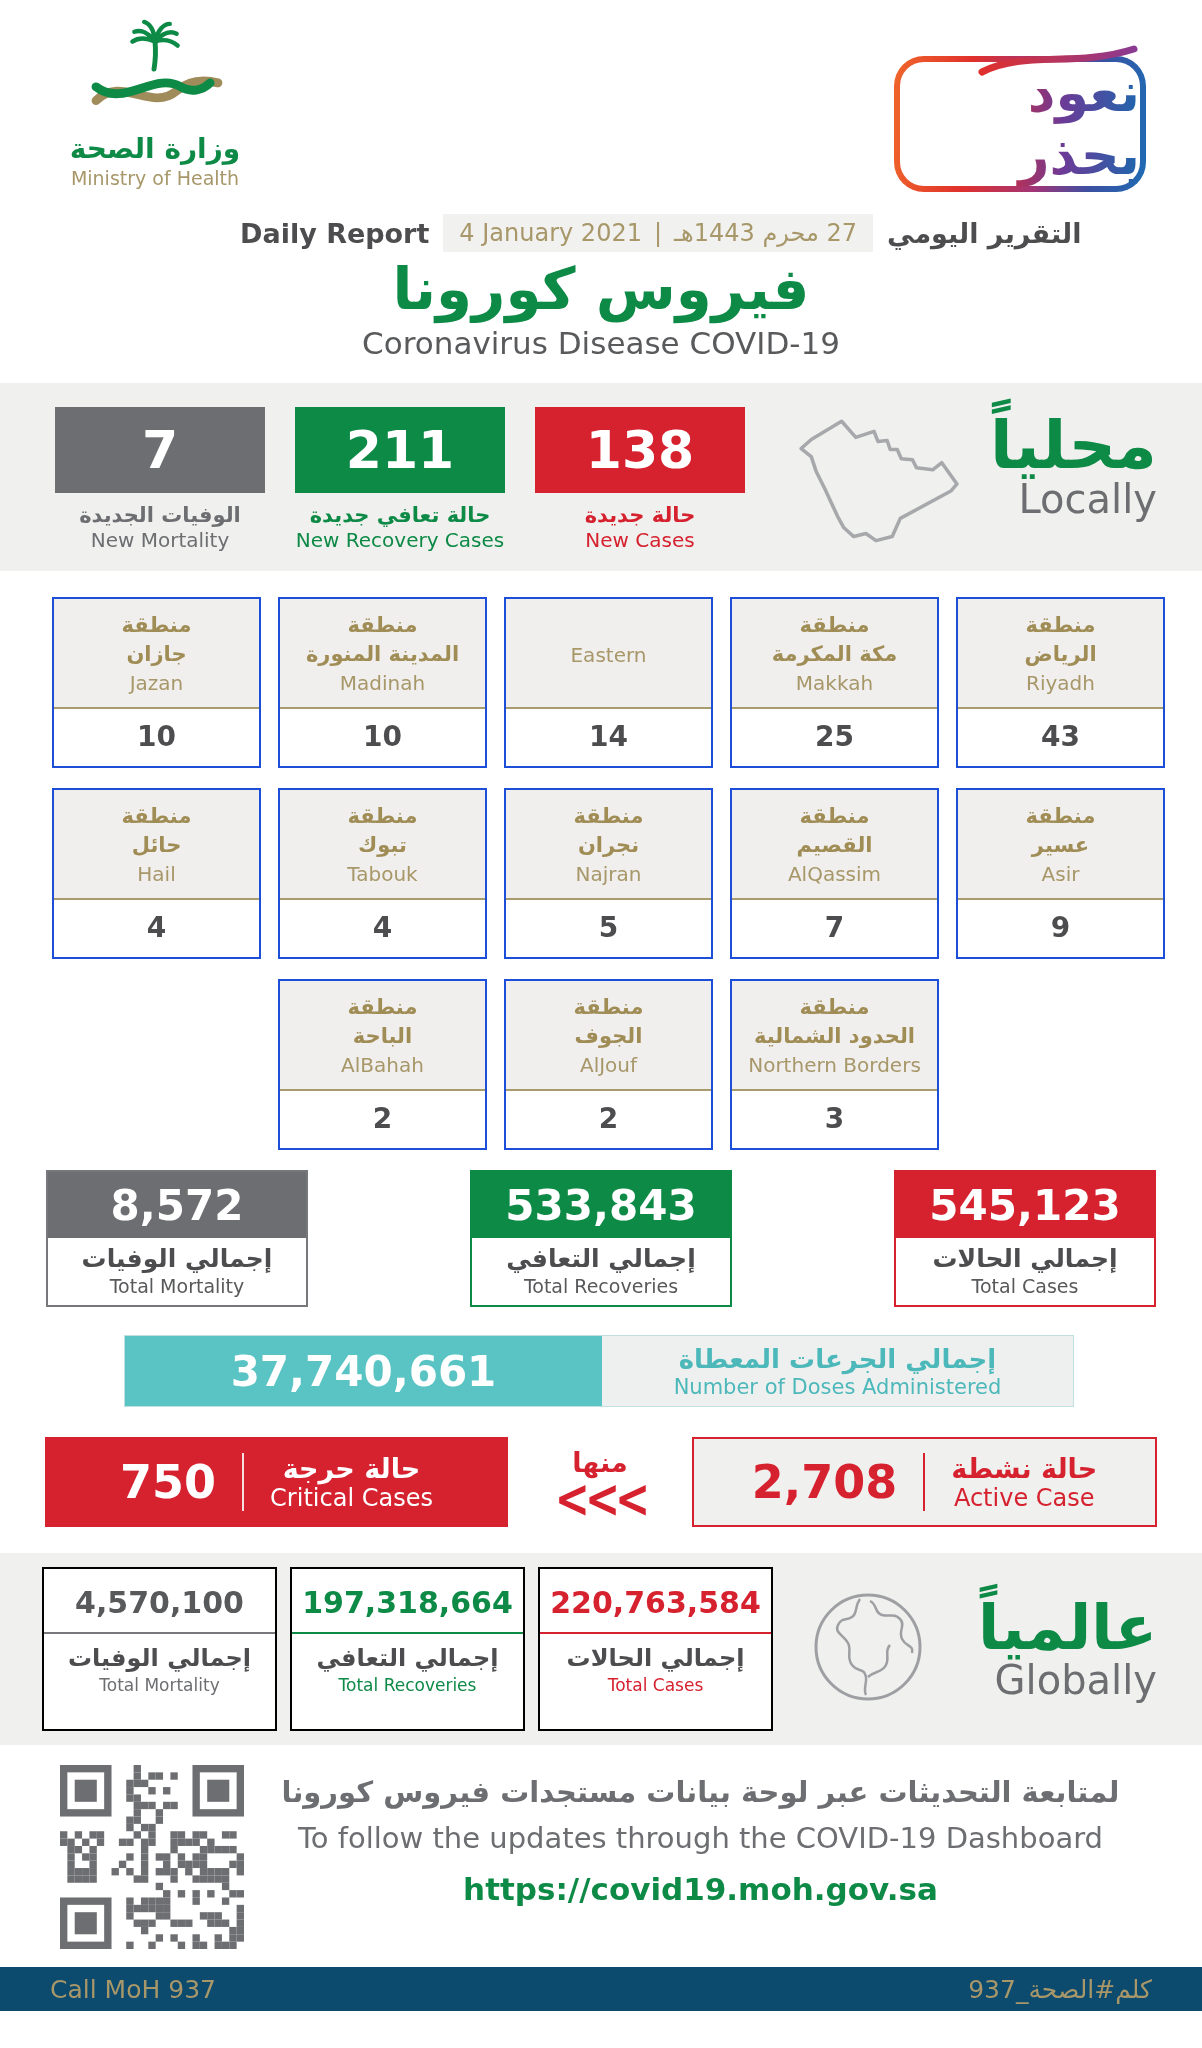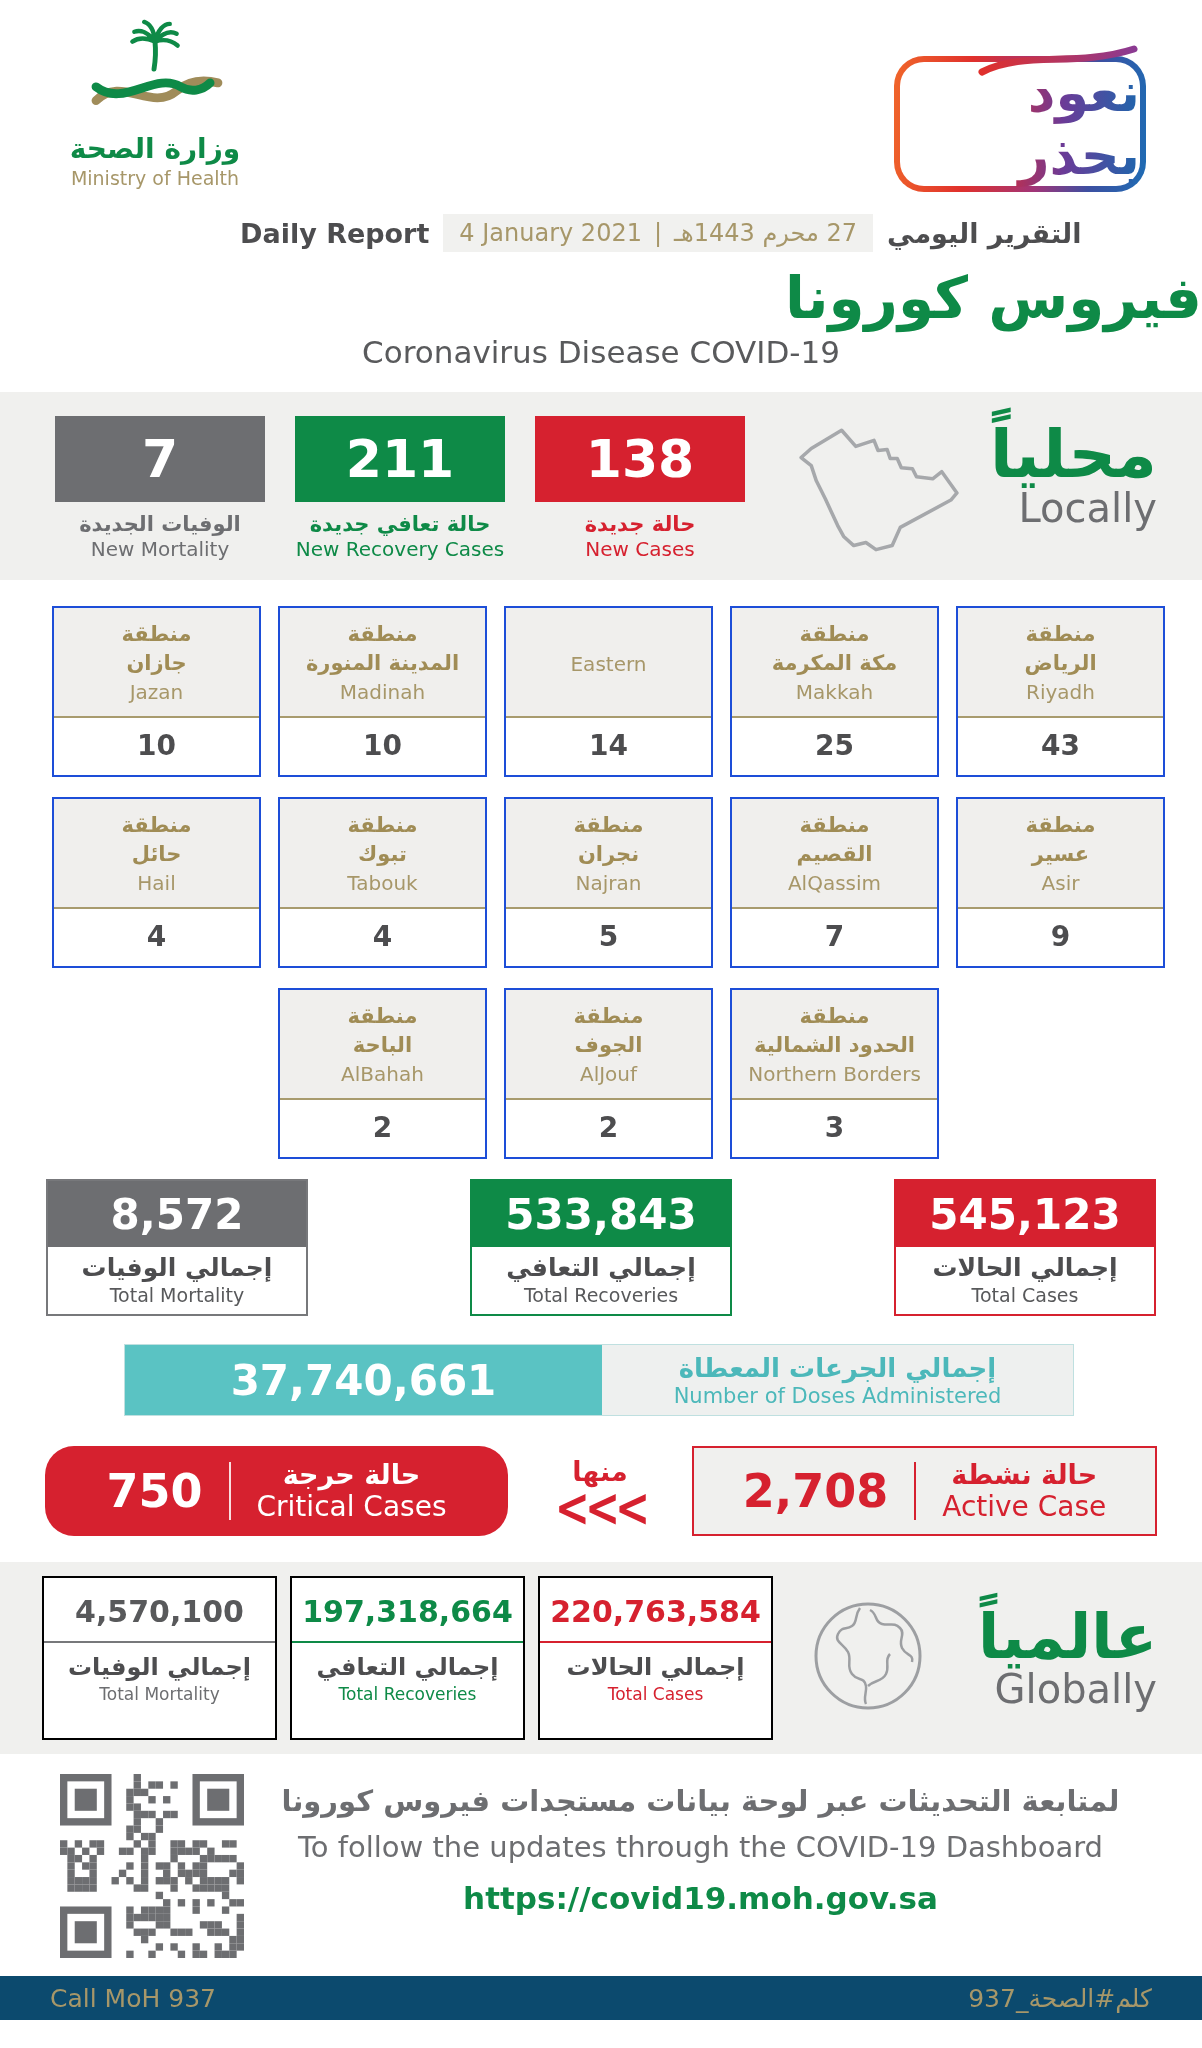--- a/index.html
+++ b/index.html
@@ -22,21 +22,21 @@
     background:linear-gradient(90deg,#f0662a 0%,#d92b37 38%,#6b3b97 68%,#1e66ad 100%);
     -webkit-background-clip:text; background-clip:text; color:transparent; }
   .badge-swoosh { position:absolute; top:-12px; right:8px; }
 
   .report-line { display:flex; align-items:center; gap:14px; margin:4px 0 0 240px; height:42px; }
   .report-en, .report-ar { font-size:27px; font-weight:bold; color:#4d4d4f; }
   .date-box { background:#f1f1ef; padding:5px 16px; display:flex; align-items:center; gap:12px;
     color:#a79769; font-size:24px; }
   .date-sep { color:#a79769; }
 
-  .title-ar { text-align:right; font-size:58px; font-weight:bold; color:#0e8a47; margin-top:10px; }
+  .title-ar { text-align:center; font-size:58px; font-weight:bold; color:#0e8a47; margin-top:1px; }
   .title-en { text-align:center; font-size:31px; color:#595a5c; margin-top:2px; }
 
   
   .band { background:#f0f0ee; }
   .locally-band { margin-top:22px; height:188px; display:flex; align-items:flex-start;
     padding:24px 45px 0 55px; }
   .stat { width:210px; text-align:center; margin-right:30px; }
   .stat-box { height:86px; display:flex; align-items:center; justify-content:center;
     color:#fff; font-size:52px; font-weight:bold; }
   .stat-ar { font-size:21px; font-weight:bold; margin-top:10px; }
@@ -75,25 +75,25 @@
   .doses-value { width:477px; background:#5ac3c3; color:#fff; font-size:42px; font-weight:bold;
     display:flex; align-items:center; justify-content:center; }
   .doses-label { flex:1; background:#eef0ef; display:flex; flex-direction:column; justify-content:center;
     text-align:center; color:#4cb8ba; }
   .d-ar { font-size:26px; font-weight:bold; }
   .d-en { font-size:21px; margin-top:1px; }
 
   
   .crit-row { display:flex; align-items:center; margin:30px 45px 0 45px; height:90px; }
   .critical-box { width:463px; height:90px; background:#d6212f; display:flex; align-items:center;
-    justify-content:center; gap:26px; color:#fff;border-radius:29px; }
+    justify-content:center; gap:26px; color:#fff; }
   .c-val { font-size:46px; font-weight:bold; }
   .vdiv-w { width:2px; height:58px; background:rgba(255,255,255,.85); }
   .c-ar { font-size:27px; font-weight:bold; text-align:center; }
-  .c-en { font-size:28px; text-align:center; }
+  .c-en { font-size:24px; text-align:center; }
   .of-which { margin:0 auto; text-align:center; color:#d6212f; }
   .ow-ar { font-size:27px; font-weight:bold; }
   .ow-chev { font-size:42px; font-weight:bold; letter-spacing:-5px; line-height:.9;
     transform:scaleY(1.25); margin-top:2px; }
   .active-box { width:465px; height:90px; background:#f0f0ee; border:2px solid #d6212f;
     display:flex; align-items:center; justify-content:center; gap:26px; color:#d6212f; }
   .a-val { font-size:46px; font-weight:bold; }
   .vdiv-r { width:2px; height:58px; background:#d6212f; }
 
   

